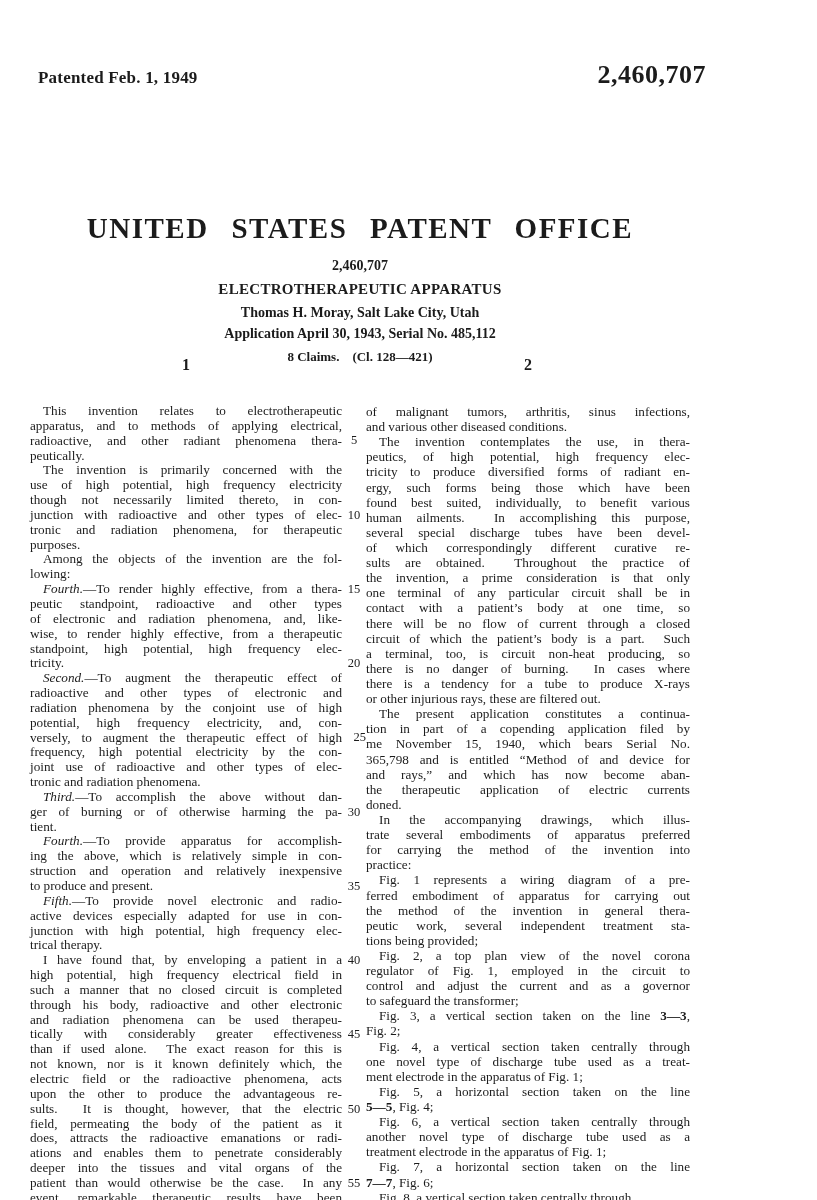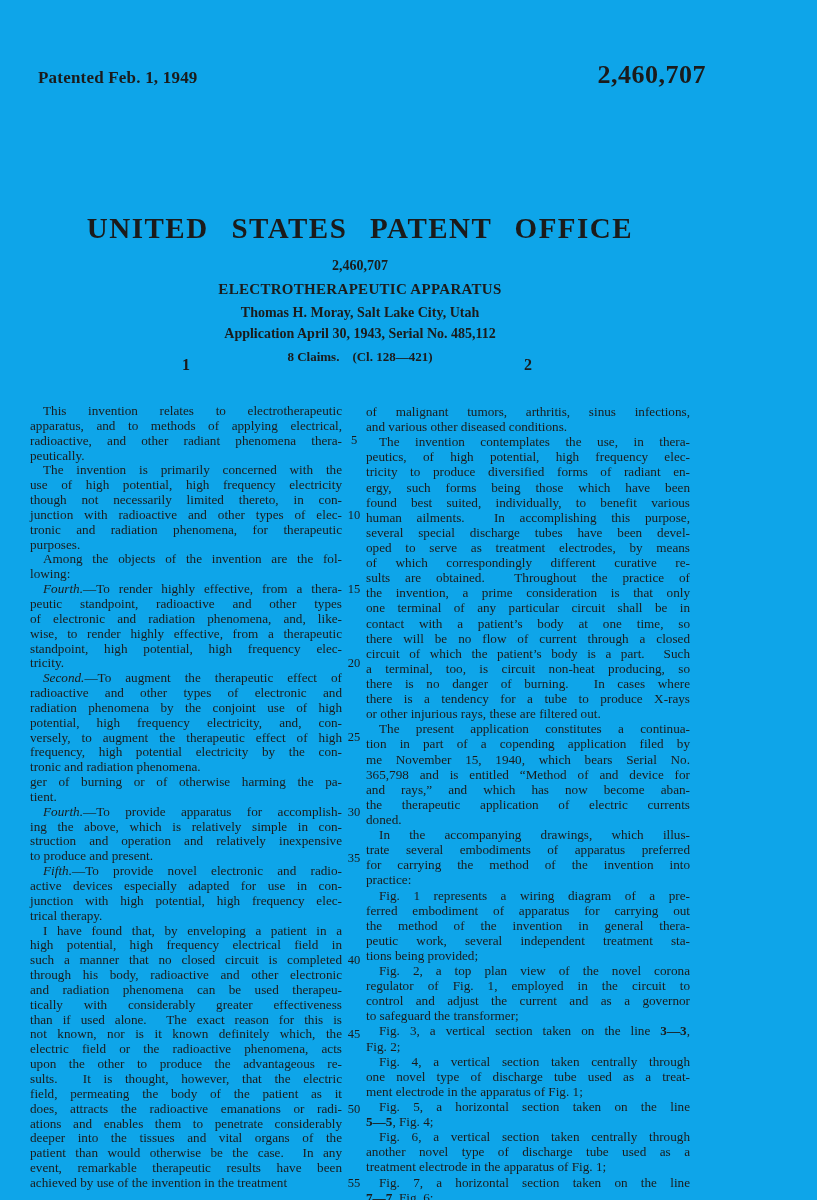--- a/index.html
+++ b/index.html
@@ -1,18 +1,18 @@
 <!DOCTYPE html>
 <html><head>
 <meta charset="utf-8">
 <style>
   html,body { margin:0; padding:0; background:#e8e6e0; }
   .page {
     position:relative; width:817px; height:1200px; margin:0 auto;
-    background:#0ea5e9; color:#1b1b1b;
+    background:#ffffff; color:#1b1b1b;
     font-family:"Liberation Serif","DejaVu Serif",serif;
     overflow:hidden;
   }
   
   .hdr { position:absolute; top:60px; left:38px; width:668px;
          display:flex; justify-content:space-between; align-items:baseline; }
   .hdr-date { font-weight:bold; font-size:17px; letter-spacing:0.2px; }
   .hdr-num  { font-weight:bold; font-size:26px; letter-spacing:0.5px; }
 
   
@@ -84,21 +84,23 @@
         <div class="line">of electronic and radiation phenomena, and, like-</div>
         <div class="line">wise, to render highly effective, from a therapeutic</div>
         <div class="line">standpoint, high potential, high frequency elec-</div>
         <div class="line end">tricity.</div>
         <div class="line first"><i>Second.</i>—To augment the therapeutic effect of</div>
         <div class="line">radioactive and other types of electronic and</div>
         <div class="line">radiation phenomena by the conjoint use of high</div>
         <div class="line">potential, high frequency electricity, and, con-</div>
         <div class="line">versely, to augment the therapeutic effect of high</div>
         <div class="line">frequency, high potential electricity by the con-</div>
+        <div class="line">joint use of radioactive and other types of elec-</div>
         <div class="line end">tronic and radiation phenomena.</div>
+        <div class="line first"><i>Third.</i>—To accomplish the above without dan-</div>
         <div class="line">ger of burning or of otherwise harming the pa-</div>
         <div class="line end">tient.</div>
         <div class="line first"><i>Fourth.</i>—To provide apparatus for accomplish-</div>
         <div class="line">ing the above, which is relatively simple in con-</div>
         <div class="line">struction and operation and relatively inexpensive</div>
         <div class="line end">to produce and present.</div>
         <div class="line first"><i>Fifth.</i>—To provide novel electronic and radio-</div>
         <div class="line">active devices especially adapted for use in con-</div>
         <div class="line">junction with high potential, high frequency elec-</div>
         <div class="line end">trical therapy.</div>
@@ -119,39 +121,38 @@
         <div class="line">deeper into the tissues and vital organs of the</div>
         <div class="line">patient than would otherwise be the case.  In any</div>
         <div class="line">event, remarkable therapeutic results have been</div>
         <div class="line end">achieved by use of the invention in the treatment</div>
       </div>
     <div class="gutter">
         <span class="lnum" style="top: 59.4px;">5</span>
         <span class="lnum" style="top: 133.65px;">10</span>
         <span class="lnum" style="top: 207.9px;">15</span>
         <span class="lnum" style="top: 282.15px;">20</span>
-        <span class="lnum" style="top: 356.4px;">25</span>
+        <span class="lnum" style="top: 356.4px; text-align: right;">25</span>
         <span class="lnum" style="top: 430.65px;">30</span>
-        <span class="lnum" style="top: 477px;">35</span>
+        <span class="lnum" style="top: 505px;">35</span>
         <span class="lnum" style="top: 579.15px;">40</span>
         <span class="lnum" style="top: 653.4px;">45</span>
         <span class="lnum" style="top: 727.65px;">50</span>
         <span class="lnum" style="top: 801.9px;">55</span>
       </div>
     <div class="col colR">
         <div class="line">of malignant tumors, arthritis, sinus infections,</div>
         <div class="line end">and various other diseased conditions.</div>
         <div class="line first">The invention contemplates the use, in thera-</div>
         <div class="line">peutics, of high potential, high frequency elec-</div>
         <div class="line">tricity to produce diversified forms of radiant en-</div>
         <div class="line">ergy, such forms being those which have been</div>
         <div class="line">found best suited, individually, to benefit various</div>
         <div class="line">human ailments.  In accomplishing this purpose,</div>
         <div class="line">several special discharge tubes have been devel-</div>
-        <div class="line">oped to serve as treatment electrodes, by means</div>
         <div class="line">of which correspondingly different curative re-</div>
         <div class="line">sults are obtained.  Throughout the practice of</div>
         <div class="line">the invention, a prime consideration is that only</div>
         <div class="line">one terminal of any particular circuit shall be in</div>
         <div class="line">contact with a patient’s body at one time, so</div>
         <div class="line">there will be no flow of current through a closed</div>
         <div class="line">circuit of which the patient’s body is a part.  Such</div>
         <div class="line">a terminal, too, is circuit non-heat producing, so</div>
         <div class="line">there is no danger of burning.  In cases where</div>
         <div class="line">there is a tendency for a tube to produce X-rays</div>

